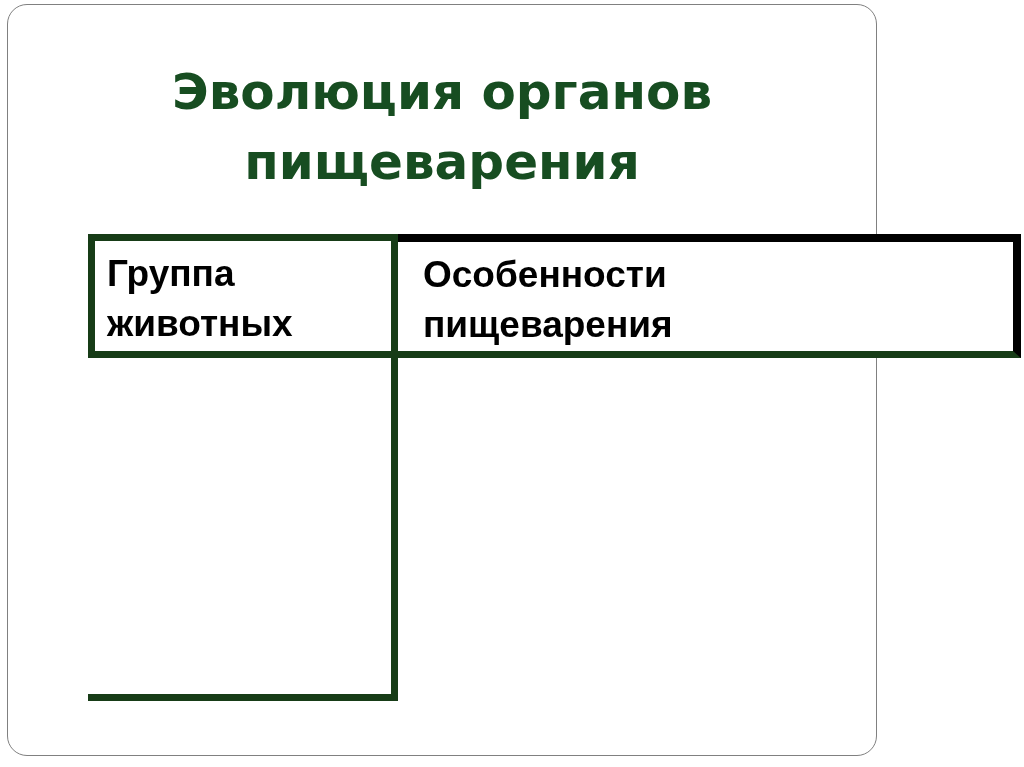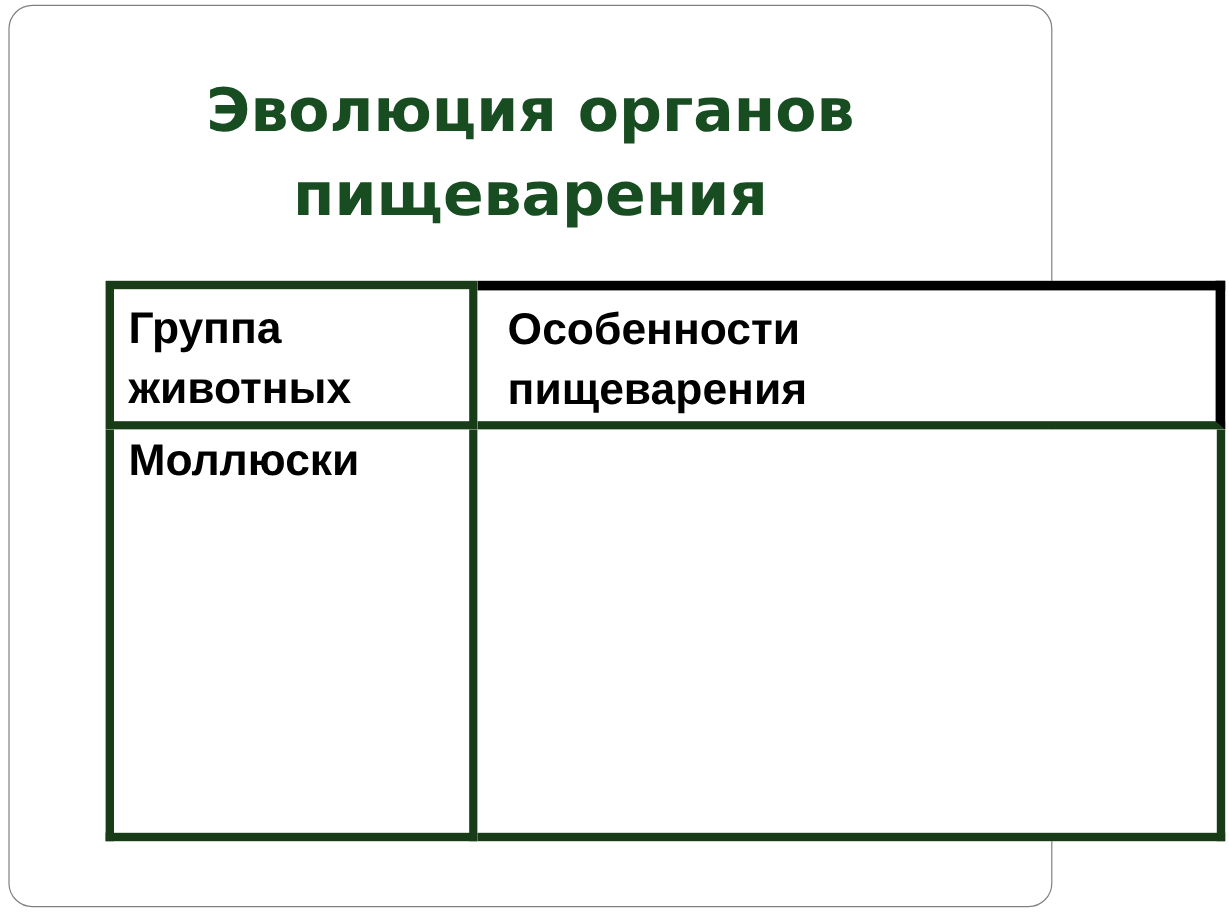--- a/index.html
+++ b/index.html
@@ -85,18 +85,17 @@
 пищеварения</h1>
 
   <div class="table">
 
     <div class="cell header c-head-group">Группа
 животных</div>
 
     <div class="cell header c-head-features">Особенности
 пищеварения</div>
 
-    <div class="cell body c-body-group">Моллюски</div>
 
     <div class="cell body c-body-features"></div>
 
   </div>
 </div>
 
 </body></html>

